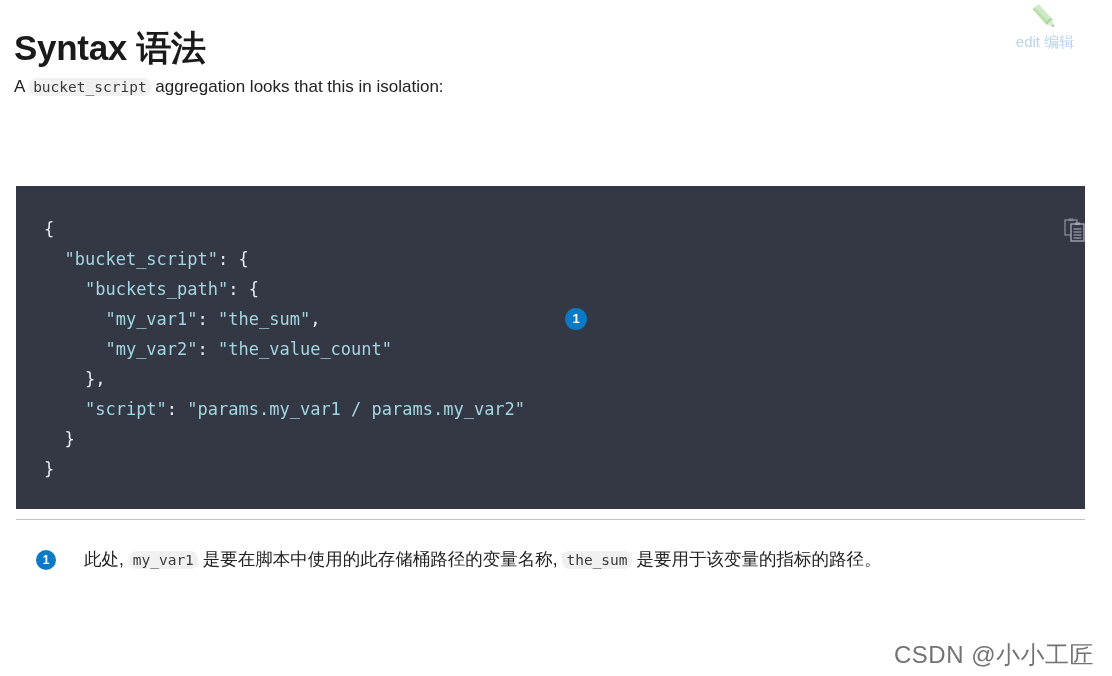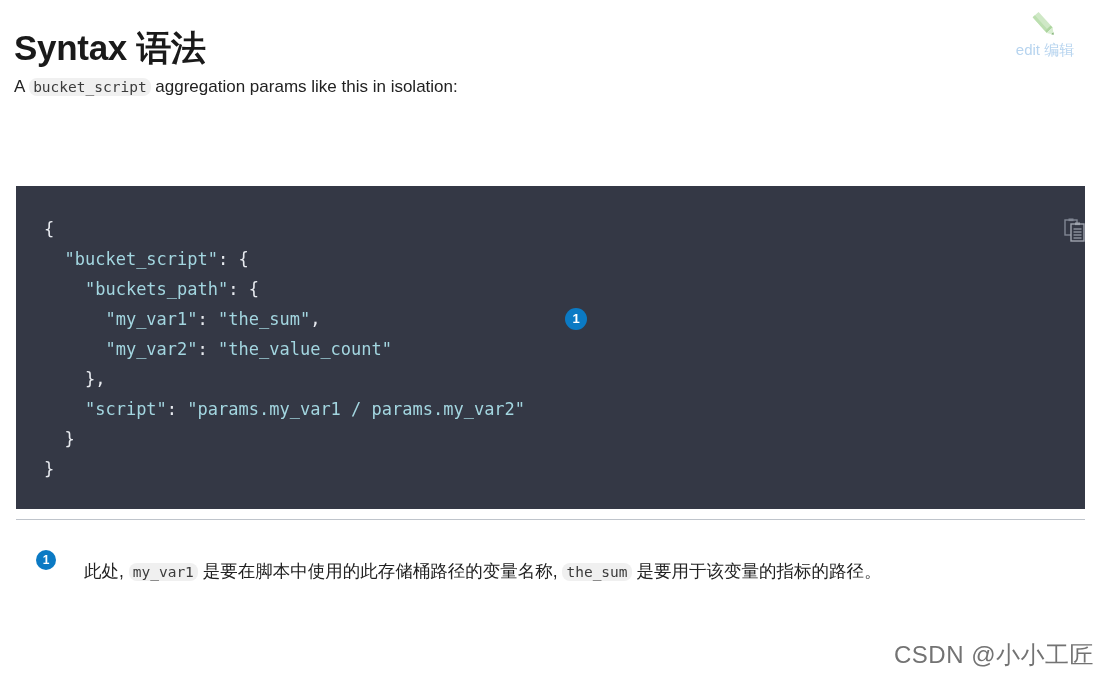--- a/index.html
+++ b/index.html
@@ -33,21 +33,21 @@
     letter-spacing: -0.3px;
     color: #1a1a1a;
     line-height: 46px;
     white-space: nowrap;
   }
 
   
   .edit-link {
     position: absolute;
     right: 22px;
-    top: 10px;
+    top: 2px;
     width: 90px;
     text-align: center;
     text-decoration: none;
     cursor: pointer;
   }
   .edit-icon {
     display: block;
     margin: 0 auto 1px auto;
     width: 34px;
     height: 30px;
@@ -169,21 +169,21 @@
   .callout-body {
     margin-left: 48px;
     width: 1000px;
   }
   .callout-en {
     font-size: 17px;
     line-height: 28px;
     color: #222222;
   }
   .callout-zh {
-    margin-top: 12px;
+    margin-top: 0;
     font-size: 17.5px;
     line-height: 28px;
     color: #222222;
     white-space: nowrap;
   }
 
   
   .watermark {
     position: absolute;
     right: 18px;
@@ -210,21 +210,21 @@
           <rect x="13" y="19" width="8" height="3" fill="#aed6a0"></rect>
           <polygon points="13,22 21,22 17,28" fill="#d8eed1"></polygon>
           <polygon points="15.5,26 18.5,26 17,28" fill="#7fae73"></polygon>
         </g>
       </svg>
     </span>
     <span class="edit-label">edit 编辑</span>
   </a>
 
   <div class="para para-en">
-    <span>A </span><code class="inline">bucket_script</code><span> aggregation params like this in isolation:</span>
+    <span>A </span><code class="inline">bucket_script</code><span> aggregation looks that this in isolation:</span>
   </div>
 
 
   <div class="codeblock">
     <pre class="code-pre"><span class="tok-punct">{</span>
 <span class="tok-punct">  </span><span class="tok-str">"bucket_script"</span><span class="tok-punct">: {</span>
 <span class="tok-punct">    </span><span class="tok-str">"buckets_path"</span><span class="tok-punct">: {</span>
 <span class="tok-punct">      </span><span class="tok-str">"my_var1"</span><span class="tok-punct">: </span><span class="tok-str">"the_sum"</span><span class="tok-punct">,</span>
 <span class="tok-punct">      </span><span class="tok-str">"my_var2"</span><span class="tok-punct">: </span><span class="tok-str">"the_value_count"</span>
 <span class="tok-punct">    },</span>

